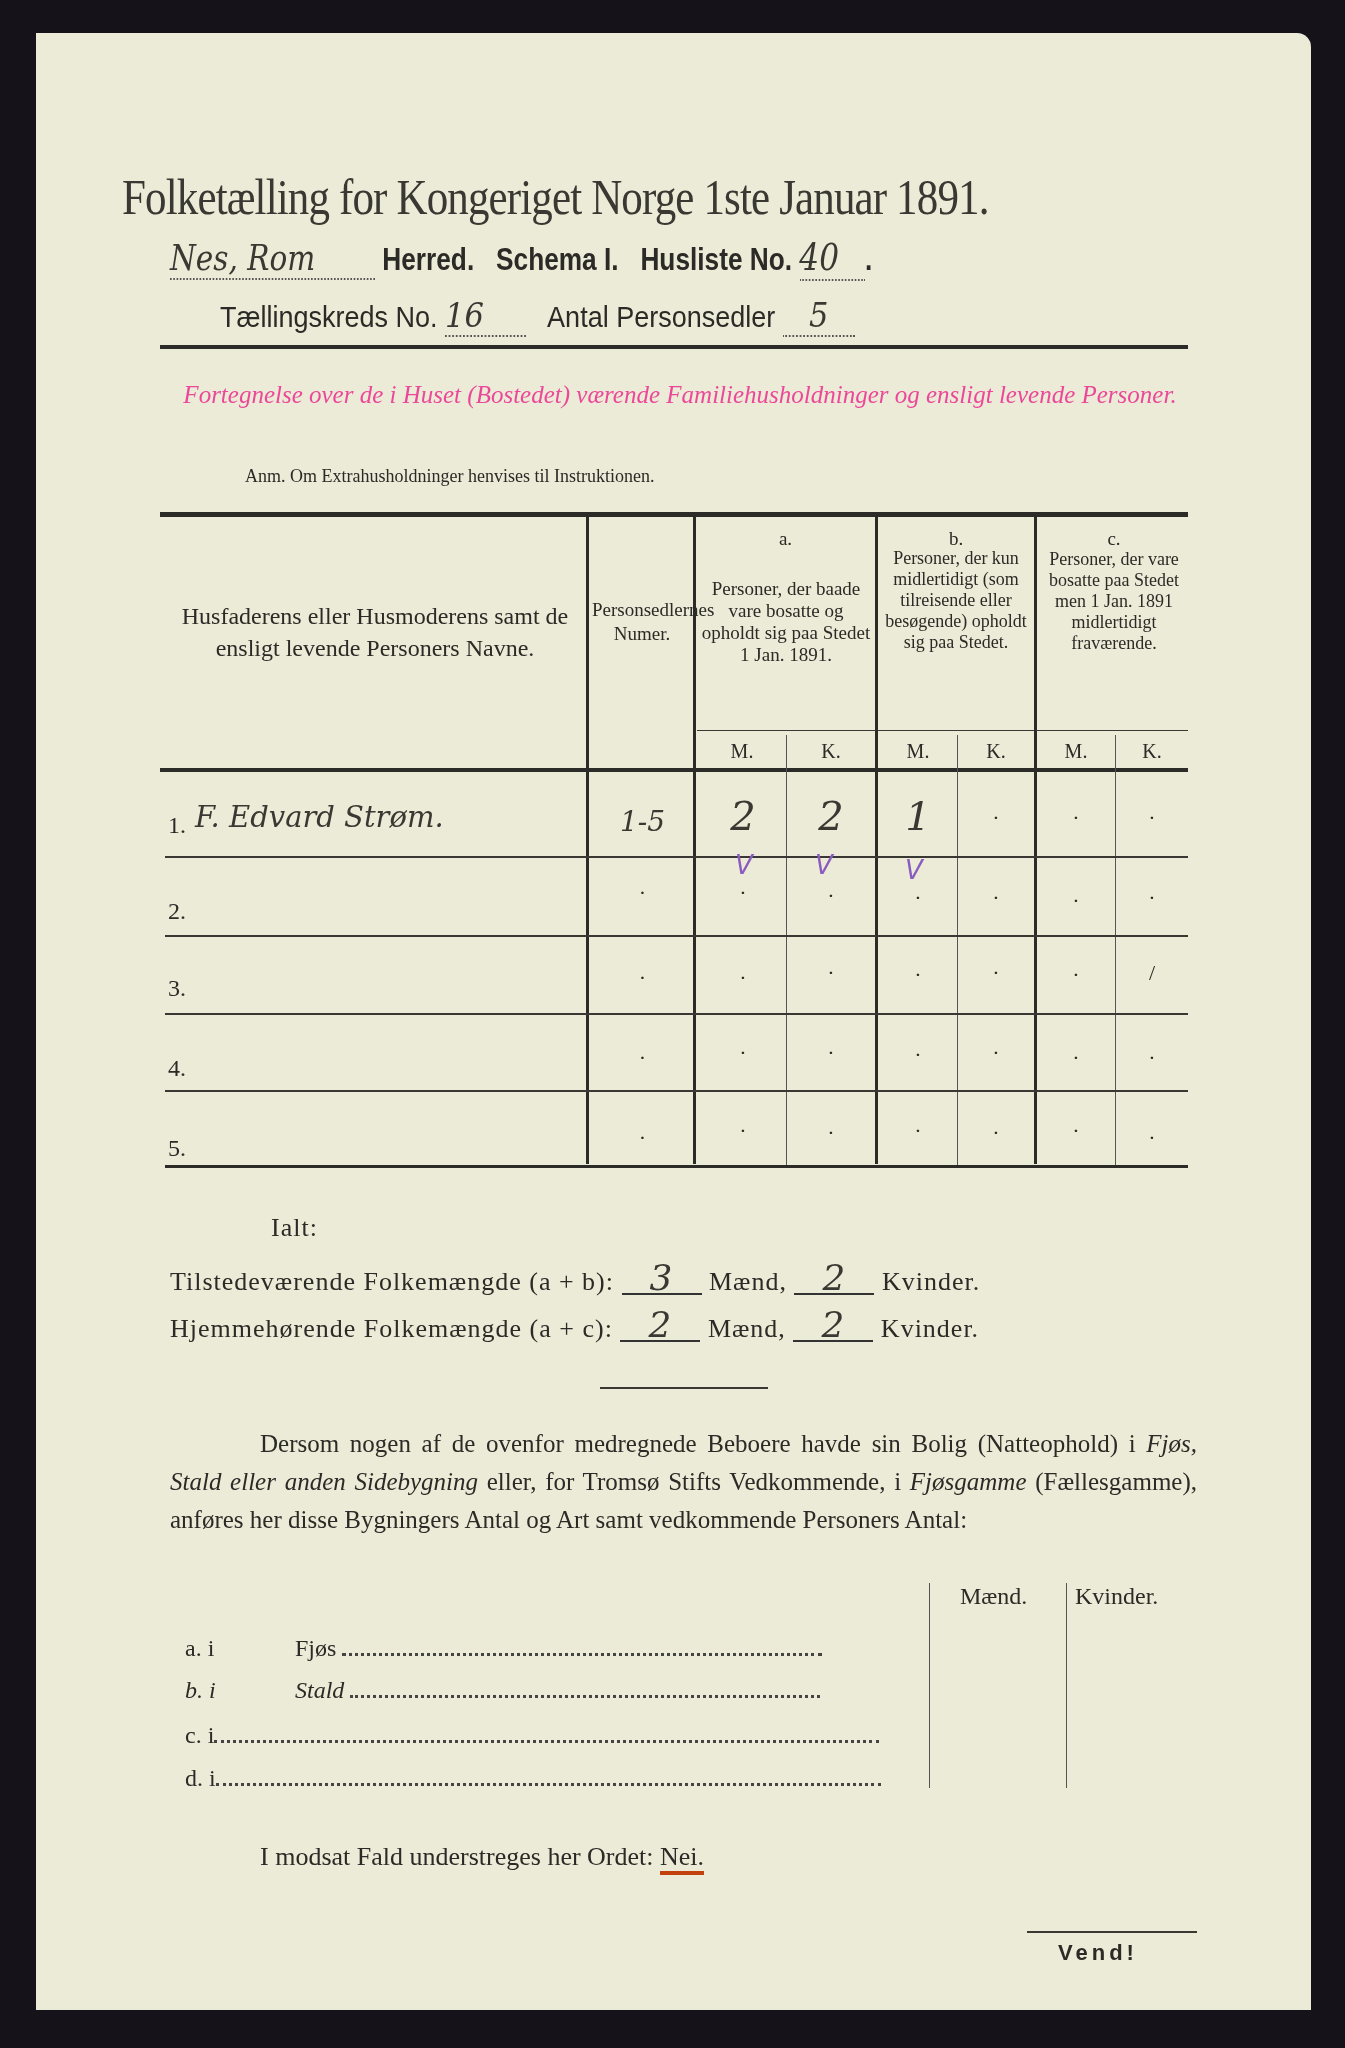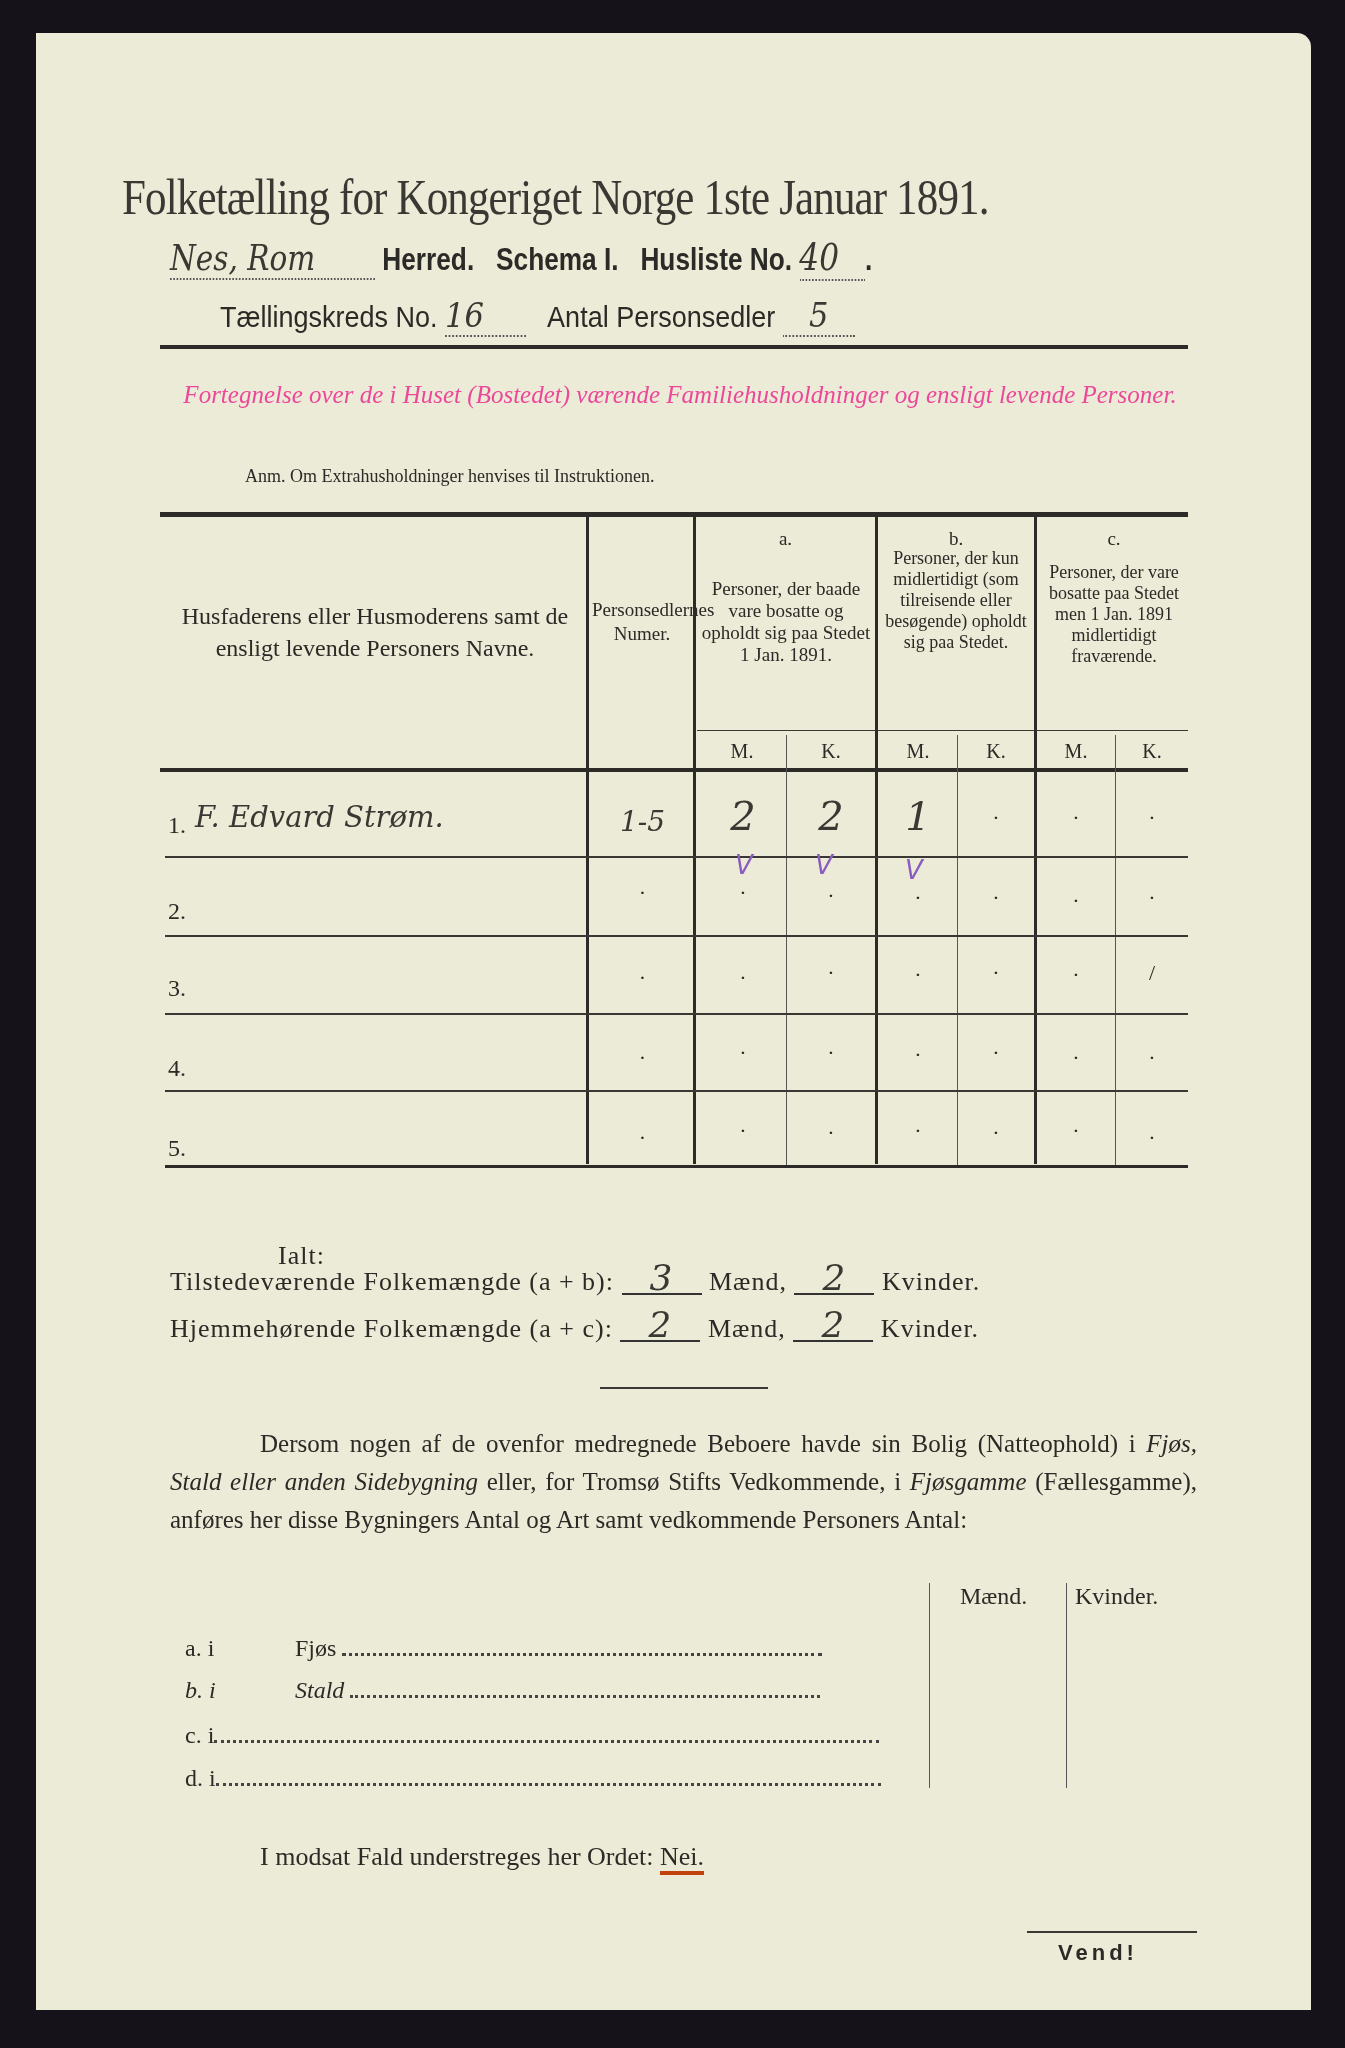--- a/index.html
+++ b/index.html
@@ -71,21 +71,21 @@
   <div class="hdr" style="left:170px;top:600px;width:410px;font-size:24px;line-height:32px;">Husfaderens eller Husmoderens samt de ensligt levende Personers Navne.</div>
   <div class="hdr" style="left:592px;top:598px;width:100px;font-size:19px;line-height:24px;">Personsedlernes Numer.</div>
 
   <div class="hdr" style="left:698px;top:528px;width:175px;font-size:19px;">a.</div>
   <div class="hdr" style="left:700px;top:578px;width:172px;font-size:19px;line-height:22px;">Personer, der baade vare bosatte og opholdt sig paa Stedet 1 Jan. 1891.</div>
 
   <div class="hdr" style="left:880px;top:528px;width:152px;font-size:19px;">b.</div>
   <div class="hdr" style="left:880px;top:548px;width:152px;font-size:18px;line-height:21px;">Personer, der kun midlertidigt (som tilreisende eller besøgende) opholdt sig paa Stedet.</div>
 
   <div class="hdr" style="left:1039px;top:528px;width:150px;font-size:19px;">c.</div>
-  <div class="hdr" style="left:1039px;top:562px;width:150px;font-size:18px;line-height:21px;">Personer, der vare bosatte paa Stedet men 1 Jan. 1891 midlertidigt fraværende.</div>
+  <div class="hdr" style="left:1039px;top:549px;width:150px;font-size:18px;line-height:21px;">Personer, der vare bosatte paa Stedet men 1 Jan. 1891 midlertidigt fraværende.</div>
 
   <div class="hdr" style="left:697px;top:740px;width:90px;font-size:20px;">M.</div>
   <div class="hdr" style="left:787px;top:740px;width:88px;font-size:20px;">K.</div>
   <div class="hdr" style="left:878px;top:740px;width:80px;font-size:20px;">M.</div>
   <div class="hdr" style="left:958px;top:740px;width:76px;font-size:20px;">K.</div>
   <div class="hdr" style="left:1037px;top:740px;width:78px;font-size:20px;">M.</div>
   <div class="hdr" style="left:1116px;top:740px;width:72px;font-size:20px;">K.</div>
 
   <div class="rule-thin" style="left:165px;top:856px;width:1023px;"></div>
   <div class="rule-thin" style="left:165px;top:935px;width:1023px;"></div>
@@ -147,21 +147,21 @@
     <div class="mark" style="left:700px;top:1118px;width:86px;">·</div>
     <div class="mark" style="left:788px;top:1120px;width:86px;">·</div>
     <div class="mark" style="left:878px;top:1118px;width:80px;">·</div>
     <div class="mark" style="left:958px;top:1120px;width:76px;">·</div>
     <div class="mark" style="left:1037px;top:1118px;width:78px;">·</div>
     <div class="mark" style="left:1116px;top:1125px;width:72px;">·</div>
   </div>
 </div>
 
 <div>
-  <div class="tot" style="left:278px;top:1213px;margin-top:28px;">Ialt:</div>
+  <div class="tot" style="left:271px;top:1213px;">Ialt:</div>
   <div class="tot" style="left:170px;top:1263px;">
     <span>Tilstedeværende Folkemængde (a + b):</span>
     <span class="blank">3</span>
     <span>Mænd,</span>
     <span class="blank">2</span>
     <span>Kvinder.</span>
   </div>
   <div class="tot" style="left:170px;top:1310px;">
     <span>Hjemmehørende Folkemængde (a + c):</span>
     <span class="blank">2</span>

